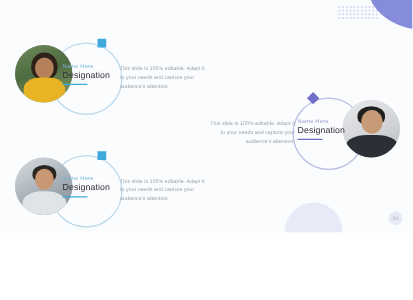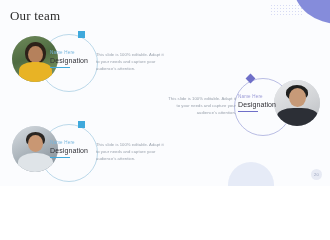--- a/index.html
+++ b/index.html
@@ -203,21 +203,20 @@
 </head>
 <body>
 
 <div id="slide">
 
   <div class="corner-dots"></div>
   <div class="corner-wedge"></div>
 
   <div class="blob-bottom"></div>
 
-  <div class="slide-title">Our team</div>
 
   <div class="member member-1">
     <div class="ring"></div>
     <div class="marker square"></div>
     <div class="photo p1">
       <div class="sky"></div>
       <div class="hair"></div>
       <div class="head"></div>
       <div class="body"></div>
     </div>

